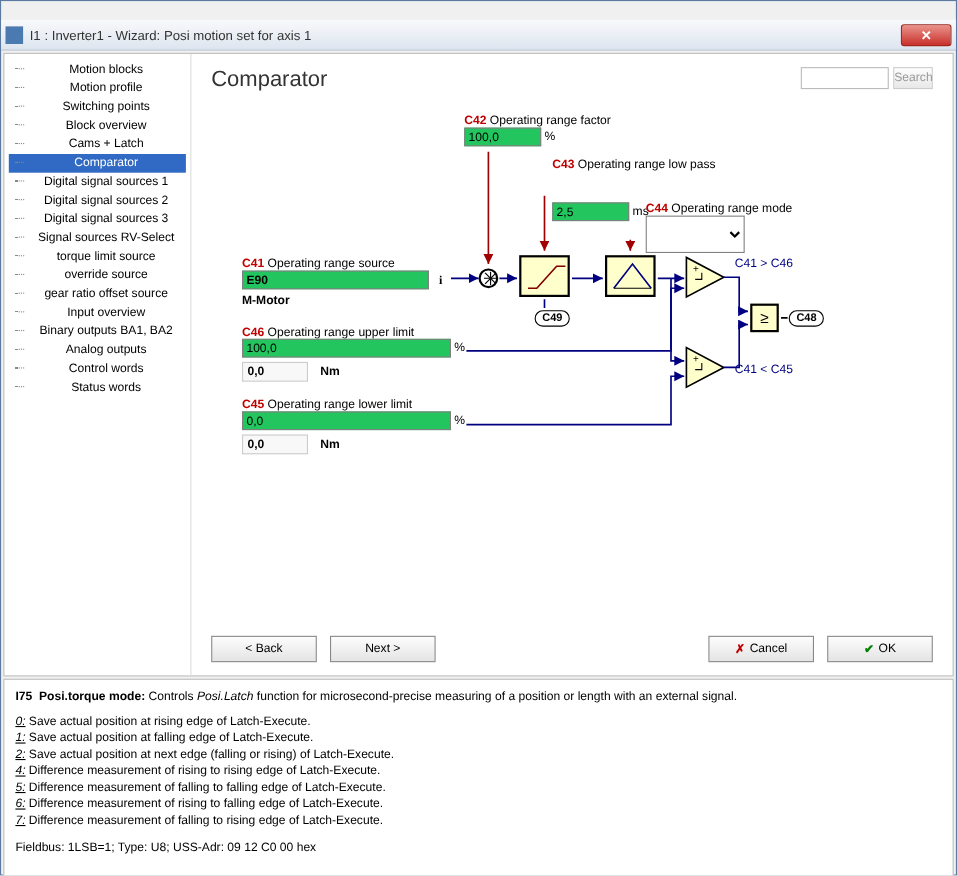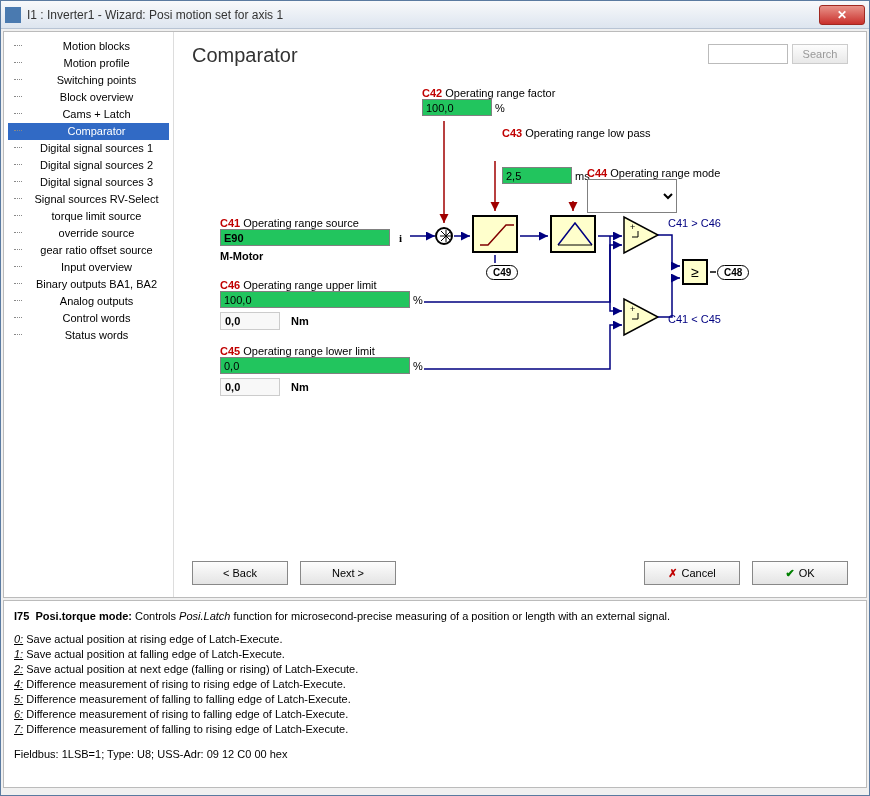--- a/index.html
+++ b/index.html
@@ -1,35 +1,35 @@
 <!DOCTYPE html>
 <html><head>
 <meta charset="utf-8">
 <style>
 * { box-sizing: border-box; margin: 0; padding: 0; }
 body { font-family: Tahoma, Arial, sans-serif; font-size: 11px; background: #d4d0c8; width: 870px; height: 796px; overflow: hidden; }
 
 .window { width: 870px; height: 796px; background: #f0f0f0; border: 1px solid #5a7aa0; position: relative; }
-.titlebar { height: 28px; background: linear-gradient(#f8f9fb, #dde5ef); display: flex; align-items: center; padding: 0 4px; border-bottom: 1px solid #b8c4d4; }
+.titlebar { height: 28px; background: linear-gradient(#f8f9fb, #dde5ef); display: flex; align-items: center; padding: 0 4px; border-bottom: 1px solid #b8c4d4; margin-top: 17px; }
 .titlebar-icon { width: 16px; height: 16px; background: #4a7ab0; margin-right: 6px; }
 .titlebar-text { flex: 1; font-size: 12px; color: #333; }
 .close-btn { width: 46px; height: 20px; background: linear-gradient(#e9938a, #c9302c); border: 1px solid #a02820; border-radius: 3px; display: flex; align-items: center; justify-content: center; color: #fff; font-size: 12px; cursor: pointer; }
 .close-btn span { font-weight: bold; }
 
 .content { display: flex; height: 567px; background: #fff; border: 1px solid #bbb; margin: 2px; }
 .sidebar { width: 170px; border-right: 1px solid #ddd; padding: 6px 4px; overflow-y: auto; }
 .tree-item { padding: 1px 2px 1px 18px; cursor: pointer; color: #000; position: relative; line-height: 15px; text-align: center; }
 .tree-item::before { content: ""; position: absolute; left: 6px; top: 7px; width: 8px; border-top: 1px dotted #888; }
 .tree-item.selected { background: #316ac5; color: #fff; }
 
 .main { flex: 1; padding: 12px 18px; position: relative; }
 .page-title { font-family: Arial; font-size: 20px; color: #333; margin-bottom: 20px; }
 .search-box { position: absolute; top: 12px; right: 18px; display: flex; gap: 4px; }
 .search-input { width: 80px; height: 20px; border: 1px solid #bbb; padding: 0 3px; }
-.search-btn { width: 56px; height: 20px; border: 1px solid #ccc; background: linear-gradient(#fdfdfd,#e8e8e8); color: #999; font-size: 11px; cursor: pointer; }
+.search-btn { width: 36px; height: 20px; border: 1px solid #ccc; background: linear-gradient(#fdfdfd,#e8e8e8); color: #999; font-size: 11px; cursor: pointer; }
 
 .diagram { position: relative; height: 400px; margin-top: 10px; }
 .param-code { color: #c00000; font-weight: bold; font-size: 11px; }
 .param-label { color: #000; font-size: 11px; }
 .small-input { border: 1px solid #808080; background: #22c55e; height: 17px; padding: 0 3px; font-size: 11px; }
 .unit { font-size: 11px; color: #000; }
 .readonly-val { border: 1px solid #ccc; background: #f8f8f8; height: 18px; padding: 0 4px; font-size: 11px; font-weight: bold; display: inline-flex; align-items: center; }
 .dropdown { border: 1px solid #808080; background: #fff; height: 18px; font-size: 14px; padding: 16px 2px; }
 .block { border: 2px solid #000; background: #ffffcc; display: flex; align-items: center; justify-content: center; position: absolute; }
 .block-label { border: 1px solid #000; background: #fff; border-radius: 8px; padding: 1px 6px; font-size: 10px; font-weight: bold; position: absolute; }

